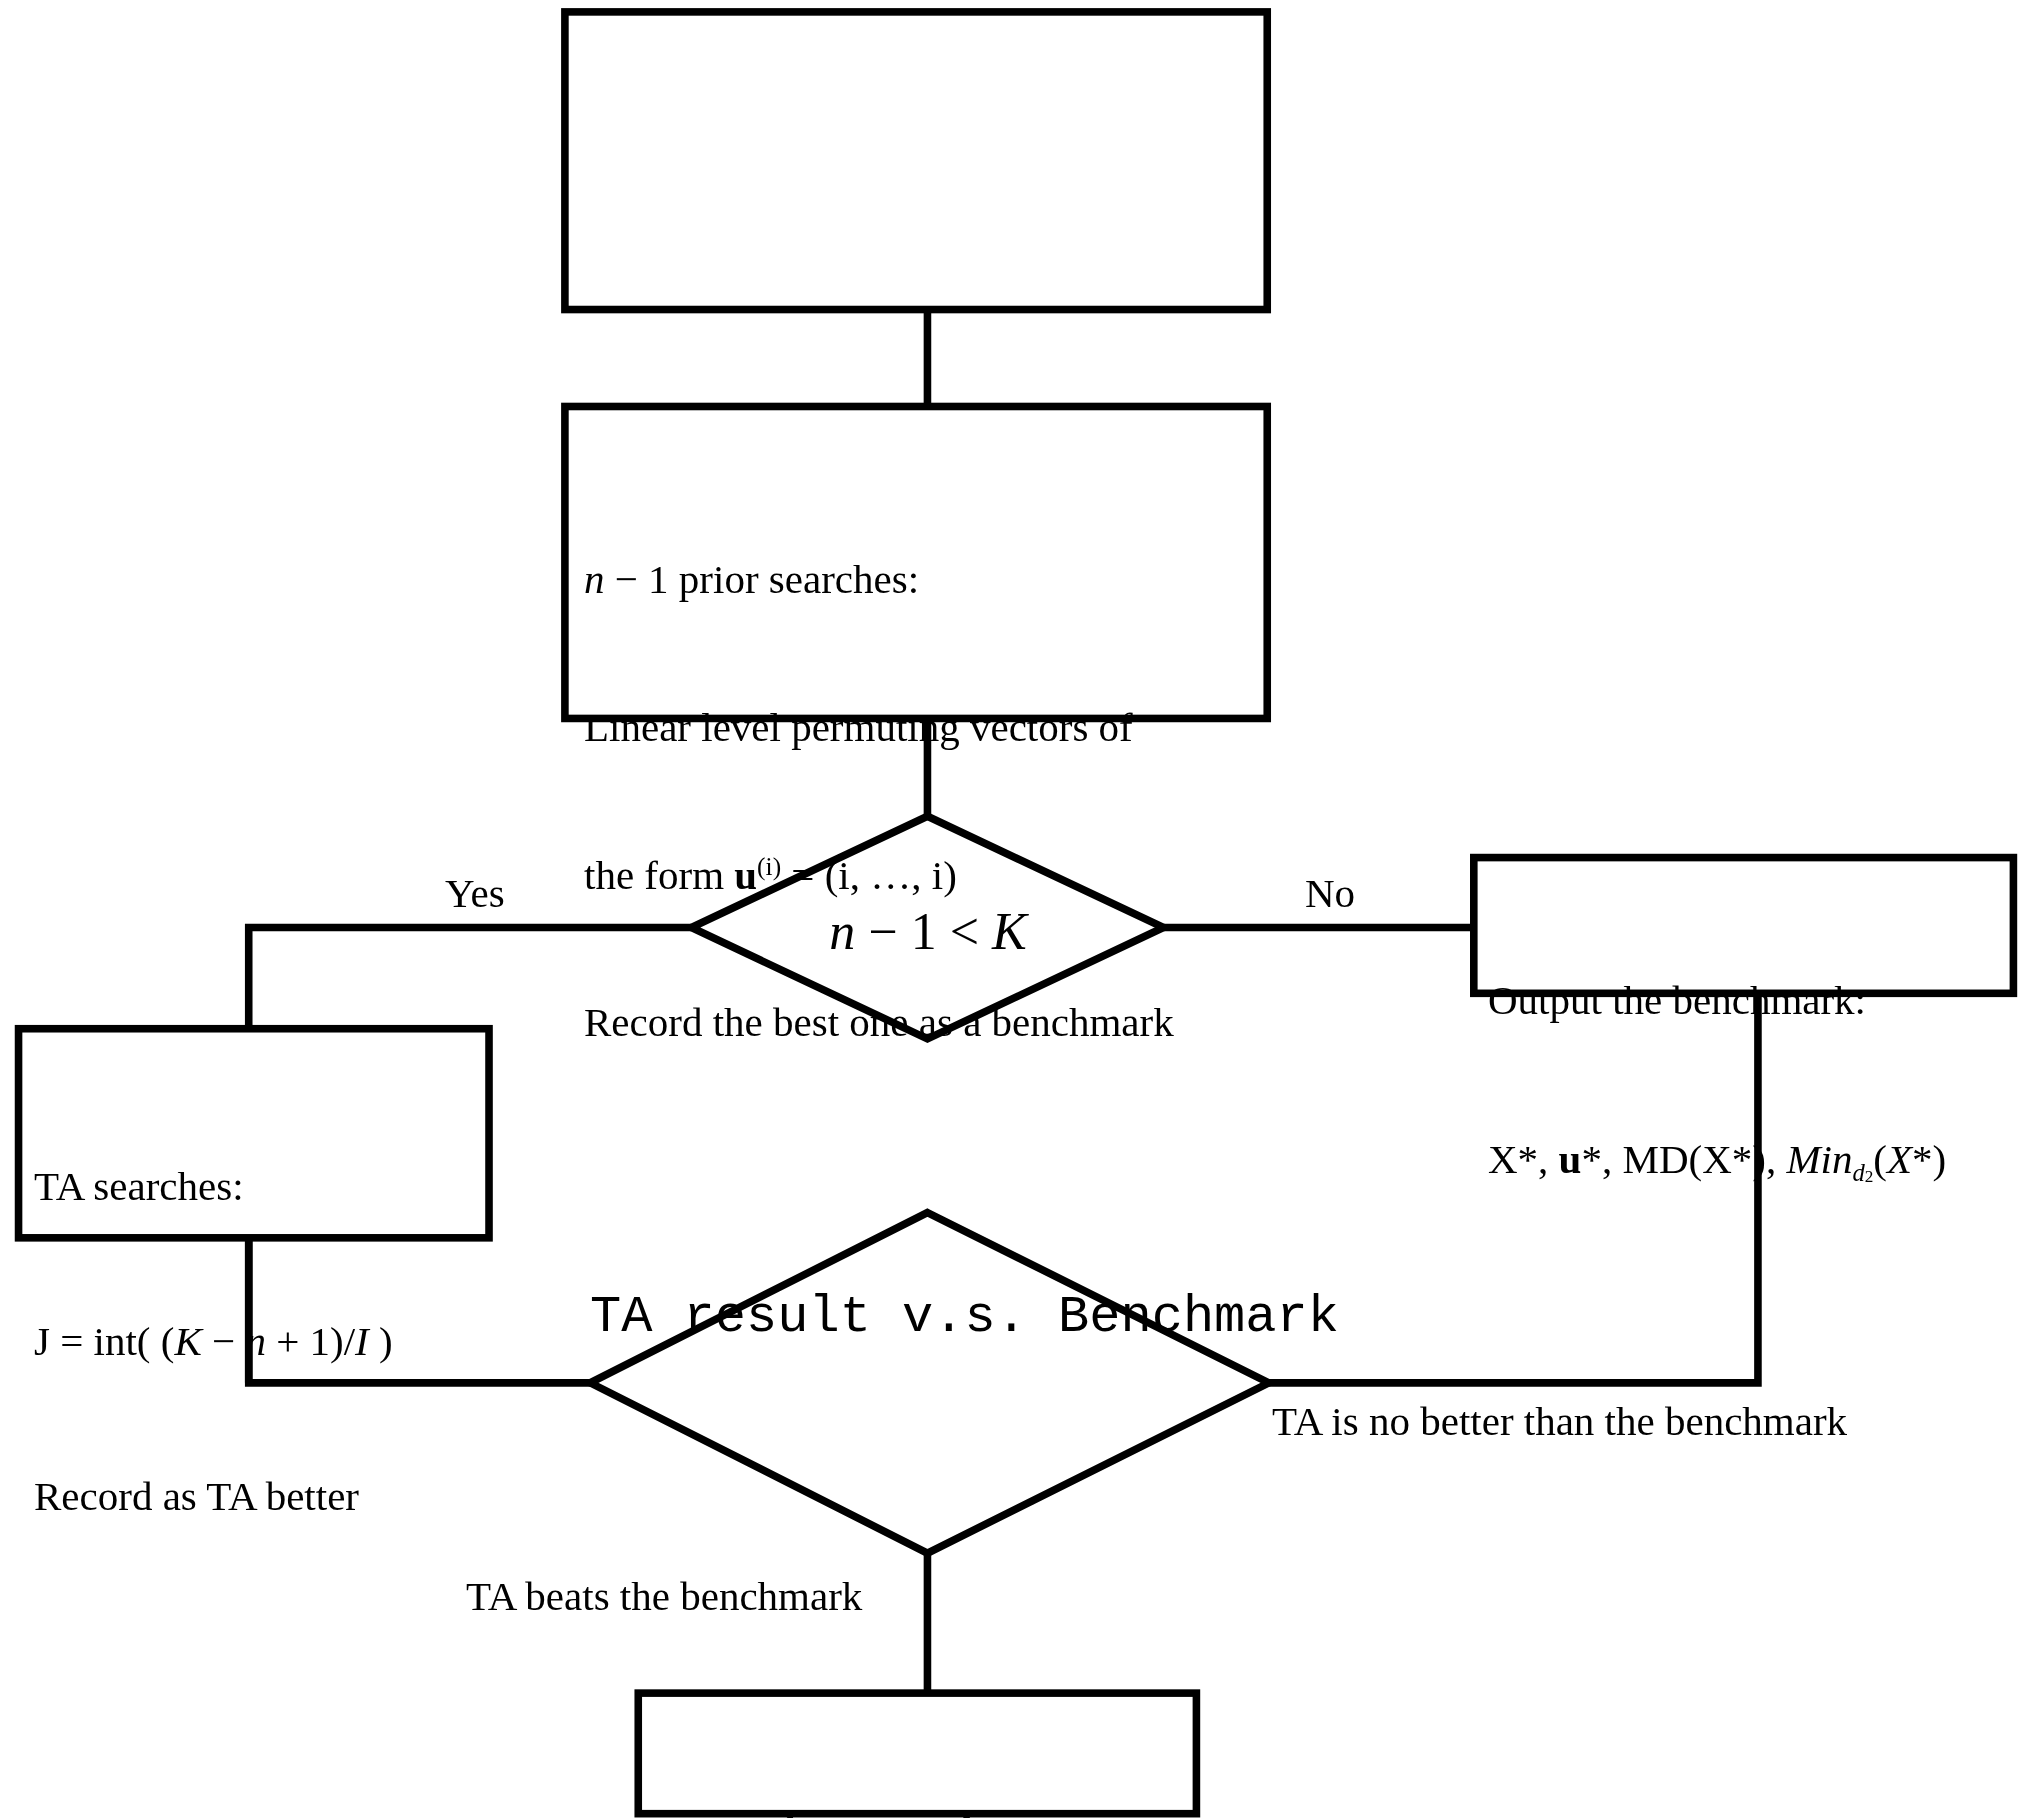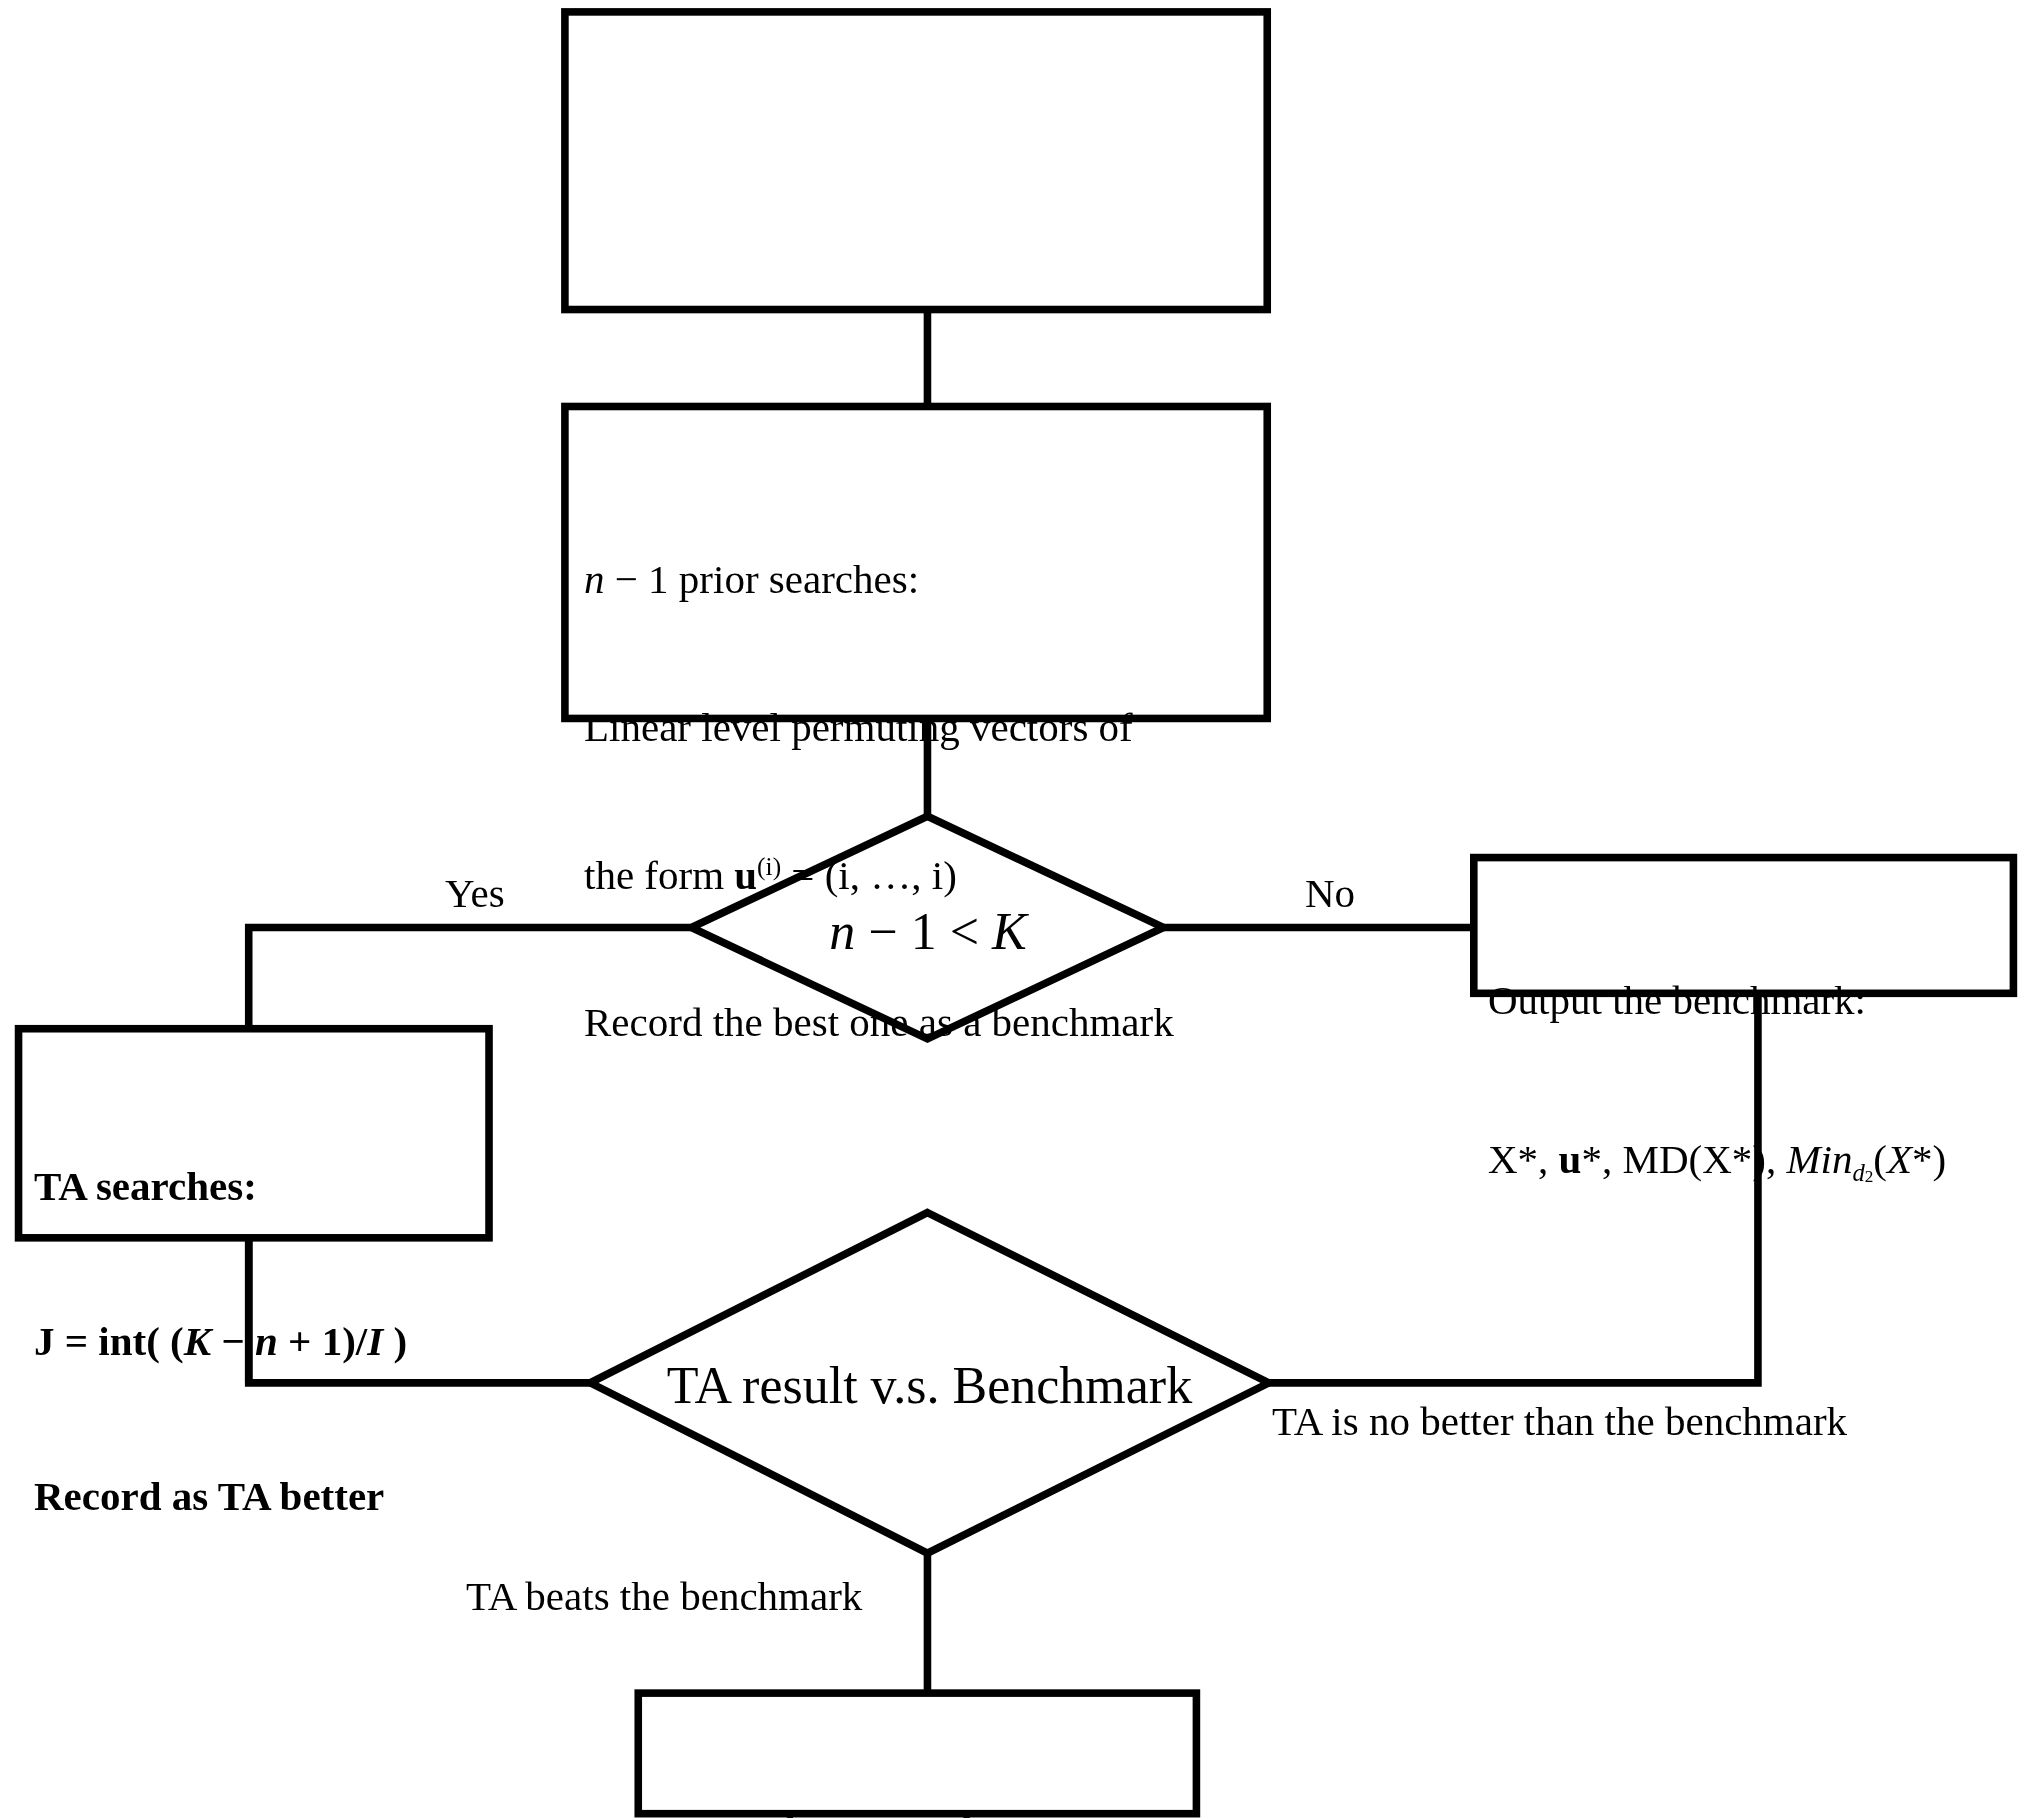--- a/index.html
+++ b/index.html
@@ -118,27 +118,27 @@
 
   <div class="diamond-label" style="left:692px; top:902px; width:472px;">
     <span class="it">n</span><span> − 1 &lt; </span><span class="it">K</span>
   </div>
 
   <div class="tbox" style="left:1488px; top:867px; width:540px; line-height:1.30;">
     <span class="ln">Output the benchmark:</span>
     <span class="ln"><span>X*, </span><span class="bd">u</span><span>*, MD(X*), </span><span class="it">Min</span><span class="sub it">d</span><span class="sub" style="font-size:0.42em; vertical-align:-0.52em;">2</span><span>(</span><span class="it">X</span><span>*)</span></span>
   </div>
 
-  <div class="tbox" style="left:34px; top:1058px; width:460px; line-height:1.26;font-weight:bold;">
+  <div class="tbox" style="left:34px; top:1058px; width:460px; line-height:1.26;">
     <span class="ln">TA searches:</span>
     <span class="ln"><span>J = int( (</span><span class="it">K</span><span> − </span><span class="it">n</span><span> + 1)/</span><span class="it">I</span><span> )</span></span>
     <span class="ln">Record as TA better</span>
   </div>
 
-  <div class="diamond-label" style="left:590px; top:1356px; width:679px;">
+  <div class="diamond-label" style="left:590px; top:1288px; width:679px;font-family:Liberation Mono, monospace;">
     <span>TA result v.s. Benchmark</span>
   </div>
 
   <div class="tbox" style="left:651px; top:1698px; width:557px; line-height:1.30;">
     <span class="ln">Output the TA result:</span>
     
   </div>
 
   <div class="edge-label" style="left:445px; top:869px;">Yes</div>
 

